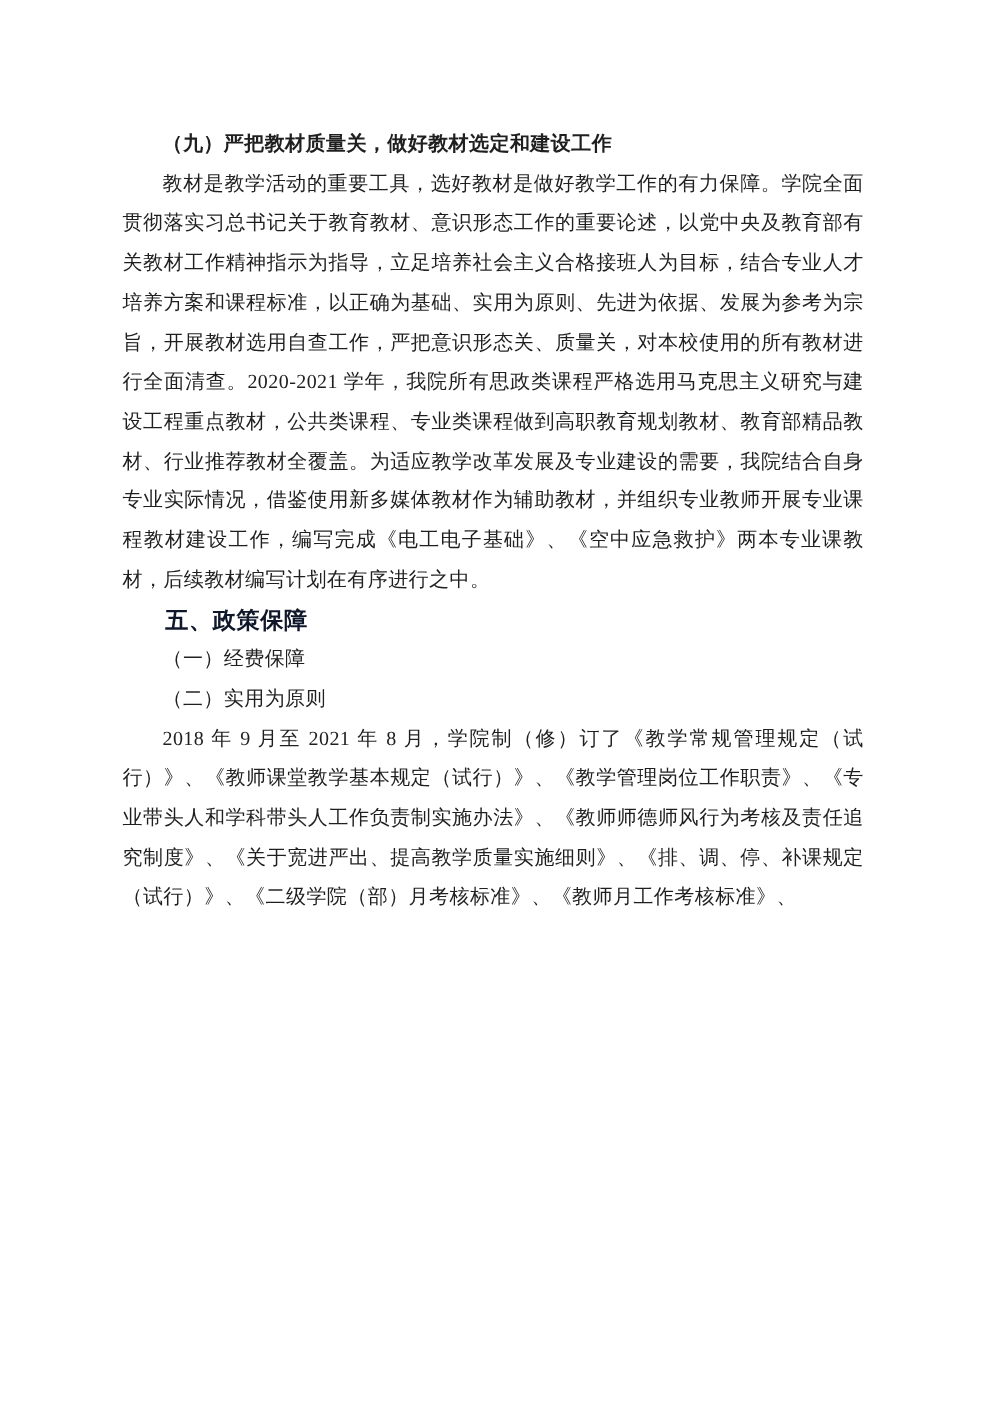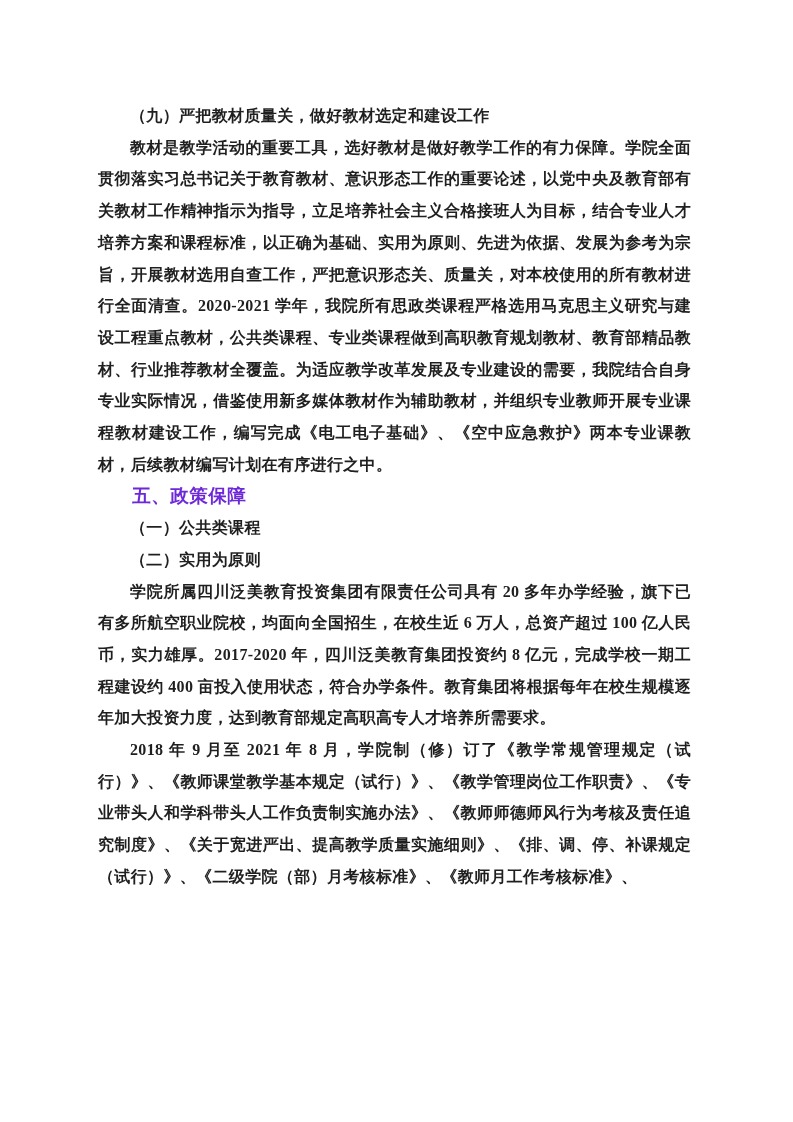--- a/index.html
+++ b/index.html
@@ -25,34 +25,34 @@
   .para,
   .kai-heading,
   .sub-heading {
     margin: 0;
     font-size: 16px;
     line-height: 31.7px;
     letter-spacing: 0.35px;
     text-align: justify;
     text-justify: inter-ideograph;
     text-indent: 2em;
-    font-weight: bold;
+    font-weight: normal;
   }
   .kai-heading {
     font-weight: bold;
   }
   .section-heading {
     margin: 0;
     font-family: "Liberation Sans", sans-serif;
     font-size: 18.5px;
     font-weight: bold;
     line-height: 31.7px;
     text-indent: 1.85em;
     letter-spacing: 0.5px;
-    color: #6d28d9;
+    color: #0f172a;
   }
   .page-number {
     position: absolute;
     left: 4px;
     top: 1024px;
     width: 100%;
     text-align: center;
     font-family: "Liberation Sans", sans-serif;
     font-size: 16px;
     font-weight: bold;
@@ -64,26 +64,25 @@
 
 <div class="page">
   <div class="content">
 
     <h3 class="kai-heading">（九）严把教材质量关，做好教材选定和建设工作</h3>
 
     <p class="para">教材是教学活动的重要工具，选好教材是做好教学工作的有力保障。学院全面贯彻落实习总书记关于教育教材、意识形态工作的重要论述，以党中央及教育部有关教材工作精神指示为指导，立足培养社会主义合格接班人为目标，结合专业人才培养方案和课程标准，以正确为基础、实用为原则、先进为依据、发展为参考为宗旨，开展教材选用自查工作，严把意识形态关、质量关，对本校使用的所有教材进行全面清查。2020-2021 学年，我院所有思政类课程严格选用马克思主义研究与建设工程重点教材，公共类课程、专业类课程做到高职教育规划教材、教育部精品教材、行业推荐教材全覆盖。为适应教学改革发展及专业建设的需要，我院结合自身专业实际情况，借鉴使用新多媒体教材作为辅助教材，并组织专业教师开展专业课程教材建设工作，编写完成《电工电子基础》、《空中应急救护》两本专业课教材，后续教材编写计划在有序进行之中。</p>
 
     <h2 class="section-heading">五、政策保障</h2>
 
-    <h3 class="sub-heading">（一）公共类课程</h3>
+    <h3 class="sub-heading">（一）经费保障</h3>
 
 
     <h3 class="sub-heading">（二）实用为原则</h3>
 
-    <p class="para">学院所属四川泛美教育投资集团有限责任公司具有 20 多年办学经验，旗下已有多所航空职业院校，均面向全国招生，在校生近 6 万人，总资产超过 100 亿人民币，实力雄厚。2017-2020 年，四川泛美教育集团投资约 8 亿元，完成学校一期工程建设约 400 亩投入使用状态，符合办学条件。教育集团将根据每年在校生规模逐年加大投资力度，达到教育部规定高职高专人才培养所需要求。</p>
 
 
     <p class="para">2018 年 9 月至 2021 年 8 月，学院制（修）订了《教学常规管理规定（试行）》、《教师课堂教学基本规定（试行）》、《教学管理岗位工作职责》、《专业带头人和学科带头人工作负责制实施办法》、《教师师德师风行为考核及责任追究制度》、《关于宽进严出、提高教学质量实施细则》、《排、调、停、补课规定（试行）》、《二级学院（部）月考核标准》、《教师月工作考核标准》、</p>
 
   </div>
 
   <div class="page-number">21</div>
 </div>
 
 </body></html>

